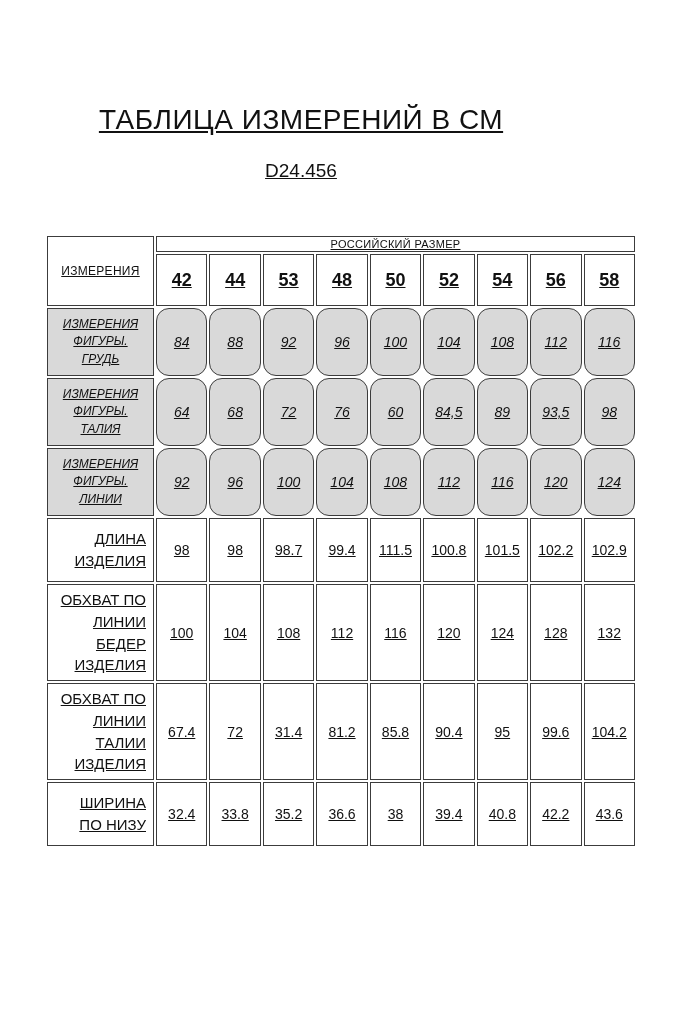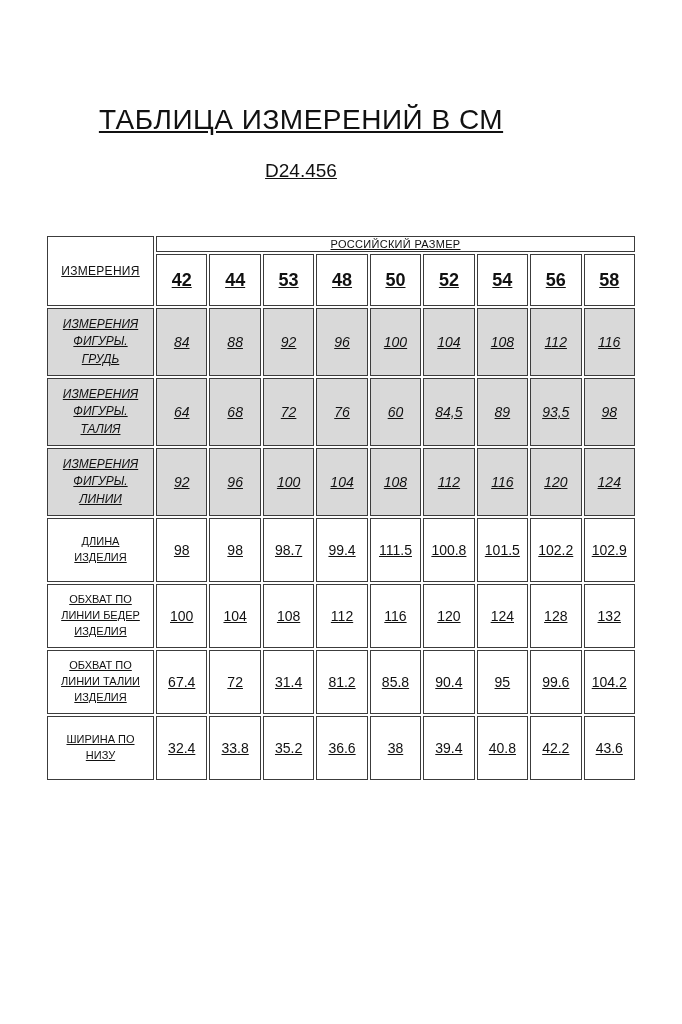--- a/index.html
+++ b/index.html
@@ -60,23 +60,23 @@
     letter-spacing: 0.3px;
     padding: 1px 0;
   }
   td.size-head {
     height: 52px;
     font-size: 18px;
     font-weight: 700;
   }
   tr.figure td { background: #d9d9d9; font-style: italic; height: 68px; }
   tr.figure td.row-label { font-size: 12px; line-height: 1.45; padding: 0 8px; }
-  tr.figure td.value-cell { font-size: 14px; }
+  tr.figure td.value-cell { font-size: 14px; border-radius: 13px; }
   tr.product td { height: 64px; }
-  tr.product td.row-label { font-size: 11px; line-height: 1.45; padding: 4px 7px; }
+  tr.product td.row-label { font-size: 15px; line-height: 1.45; padding: 4px 7px; text-align: right; }
   tr.product td.value-cell { font-size: 14px; }
 </style>
 </head>
 <body>
 
 <div class="page">
 
   <h1 class="doc-title">ТАБЛИЦА ИЗМЕРЕНИЙ В СМ</h1>
 
   <div class="doc-code">D24.456</div>

